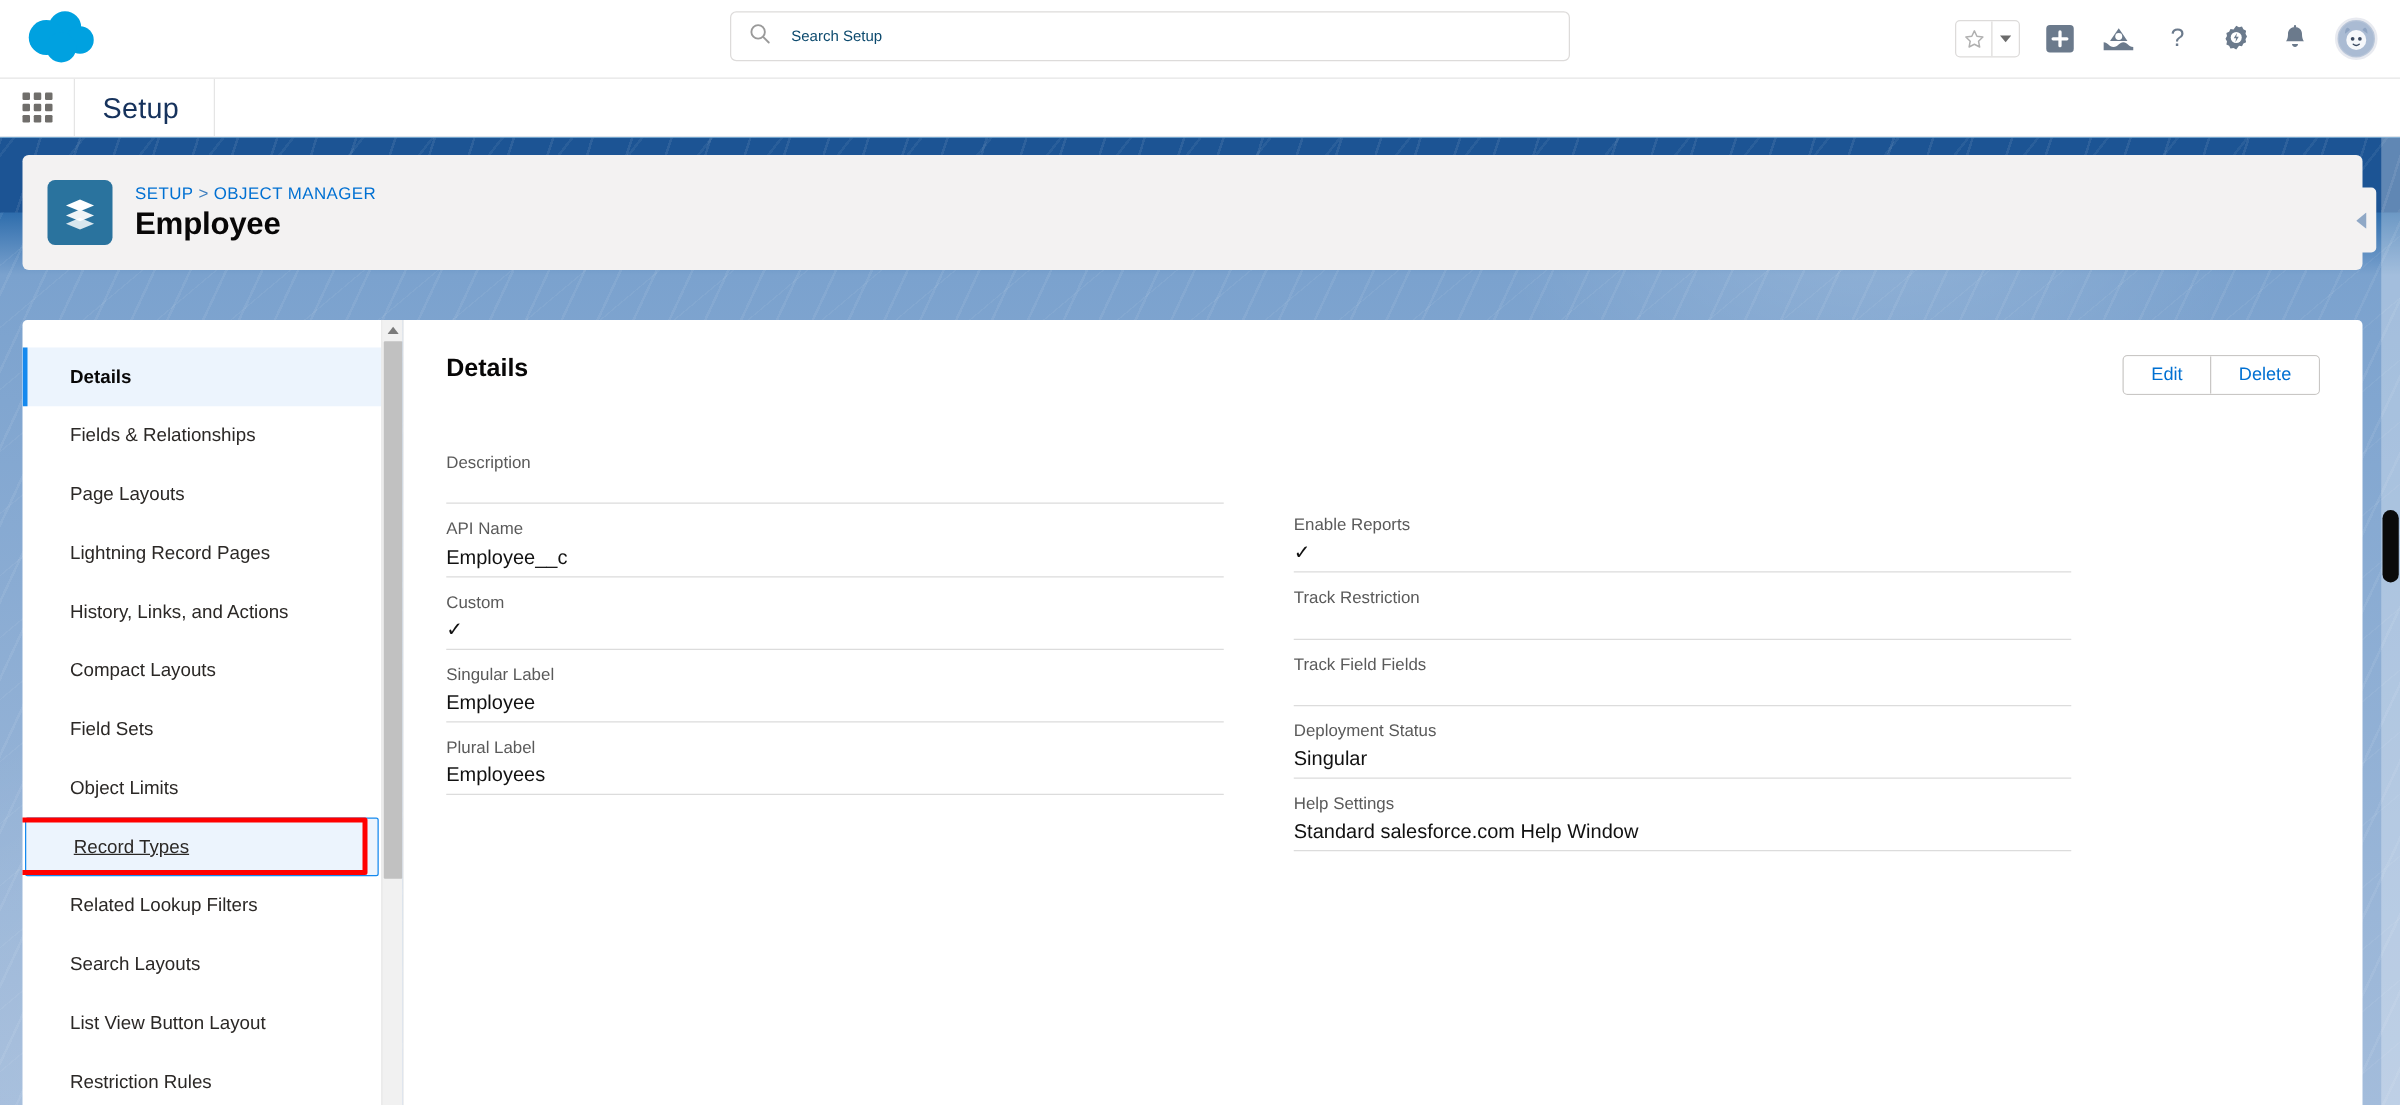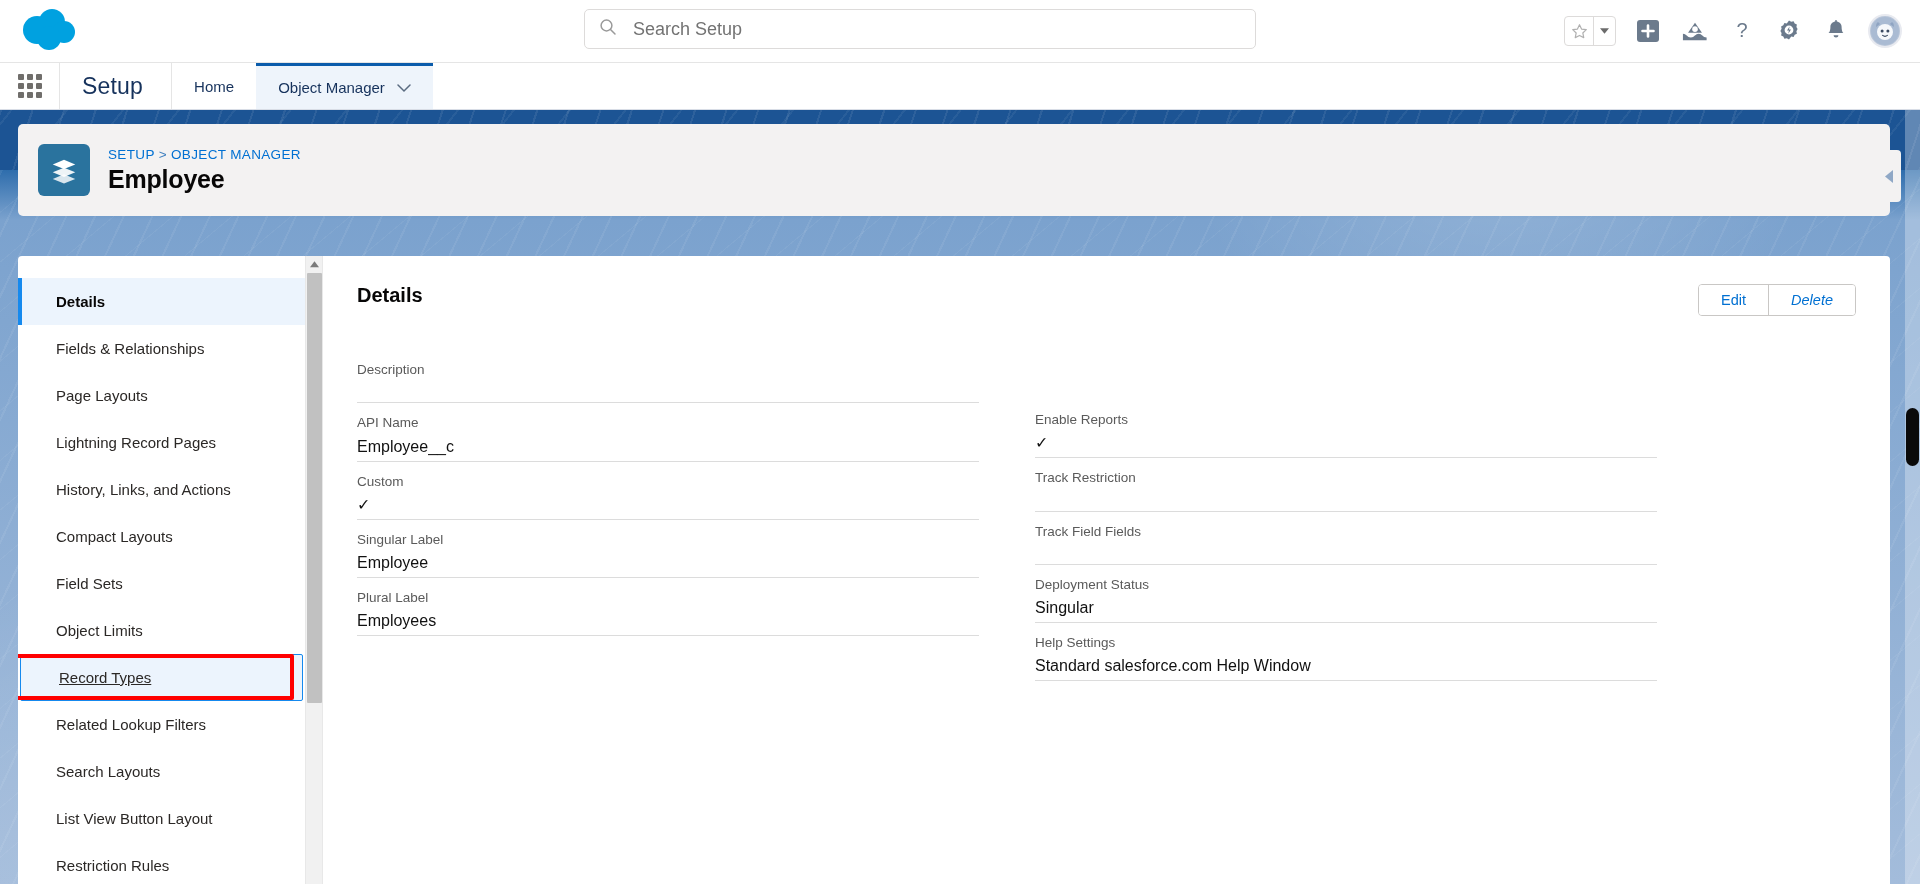--- a/index.html
+++ b/index.html
@@ -24,21 +24,21 @@
     width: 672px; height: 40px;
   }
   .search-box {
     width: 100%; height: 40px;
     border: 1px solid #dddbda; border-radius: 5px;
     background: #fff;
     display: flex; align-items: center;
     padding-left: 14px;
   }
   .search-box .mag { flex: 0 0 auto; margin-right: 16px; }
-  .search-text { font-size: 18px; color: #737373; font-family: "Liberation Sans", sans-serif; }
+  .search-text { font-size: 12px; color: #0c4a6e; font-family: "Liberation Sans", sans-serif; }
 
   .header-icons {
     position: absolute; right: 18px; top: 0; height: 62px;
     display: flex; align-items: center; gap: 17px;
   }
   .fav-group {
     display: flex; align-items: stretch;
     border: 1px solid #dddbda; border-radius: 4px;
     height: 30px; overflow: hidden;
   }
@@ -240,21 +240,21 @@
   .btn-group {
     display: flex; border: 1px solid #c9c7c5; border-radius: 4px; overflow: hidden;
   }
   .btn {
     padding: 7px 22px;
     font-size: 14.5px; color: #0070d2;
     background: #fff; cursor: pointer;
     border: none;
     font-family: "Liberation Sans", sans-serif;
   }
-  .btn + .btn { border-left: 1px solid #c9c7c5; font-style: italic; }
+  .btn + .btn { border-left: 1px solid #c9c7c5; }
 
   .fields {
     display: flex;
     margin-top: 34px;
     gap: 56px;
   }
   .col { width: 622px; }
   .field { padding-top: 10px; }
   .field-label {
     font-size: 13.5px; color: #5a5a5a; line-height: 1.5;
@@ -385,33 +385,20 @@
         <i></i>
         <i></i>
         <i></i>
         <i></i>
         <i></i>
         <i></i>
         <i></i>
     </div>
   </div>
   <div class="setup-word">Setup</div>
-  <div class="tabs">
-    <div class="tab">
-      <span>Home</span>
-    </div>
-    <div class="tab active">
-      <span>Object Manager</span>
-      <span>
-        <svg width="14" height="9" viewBox="0 0 14 9">
-          <path d="M1 1l6 6 6-6" fill="none" stroke="#5a6b80" stroke-width="1.5" stroke-linecap="round"></path>
-        </svg>
-      </span>
-    </div>
-  </div>
 </div>
 
 <div class="canvas">
   <div class="canvas-strip"></div>
 
   <div class="record-header">
     <div class="obj-icon">
       <svg width="30" height="30" viewBox="0 0 32 32">
         <path d="M16 5l12 5-12 5-12-5z" fill="#ffffff"></path>
         <path d="M16 13.5l12 5-12 5-12-5z" fill="#ffffff" opacity=".92"></path>

